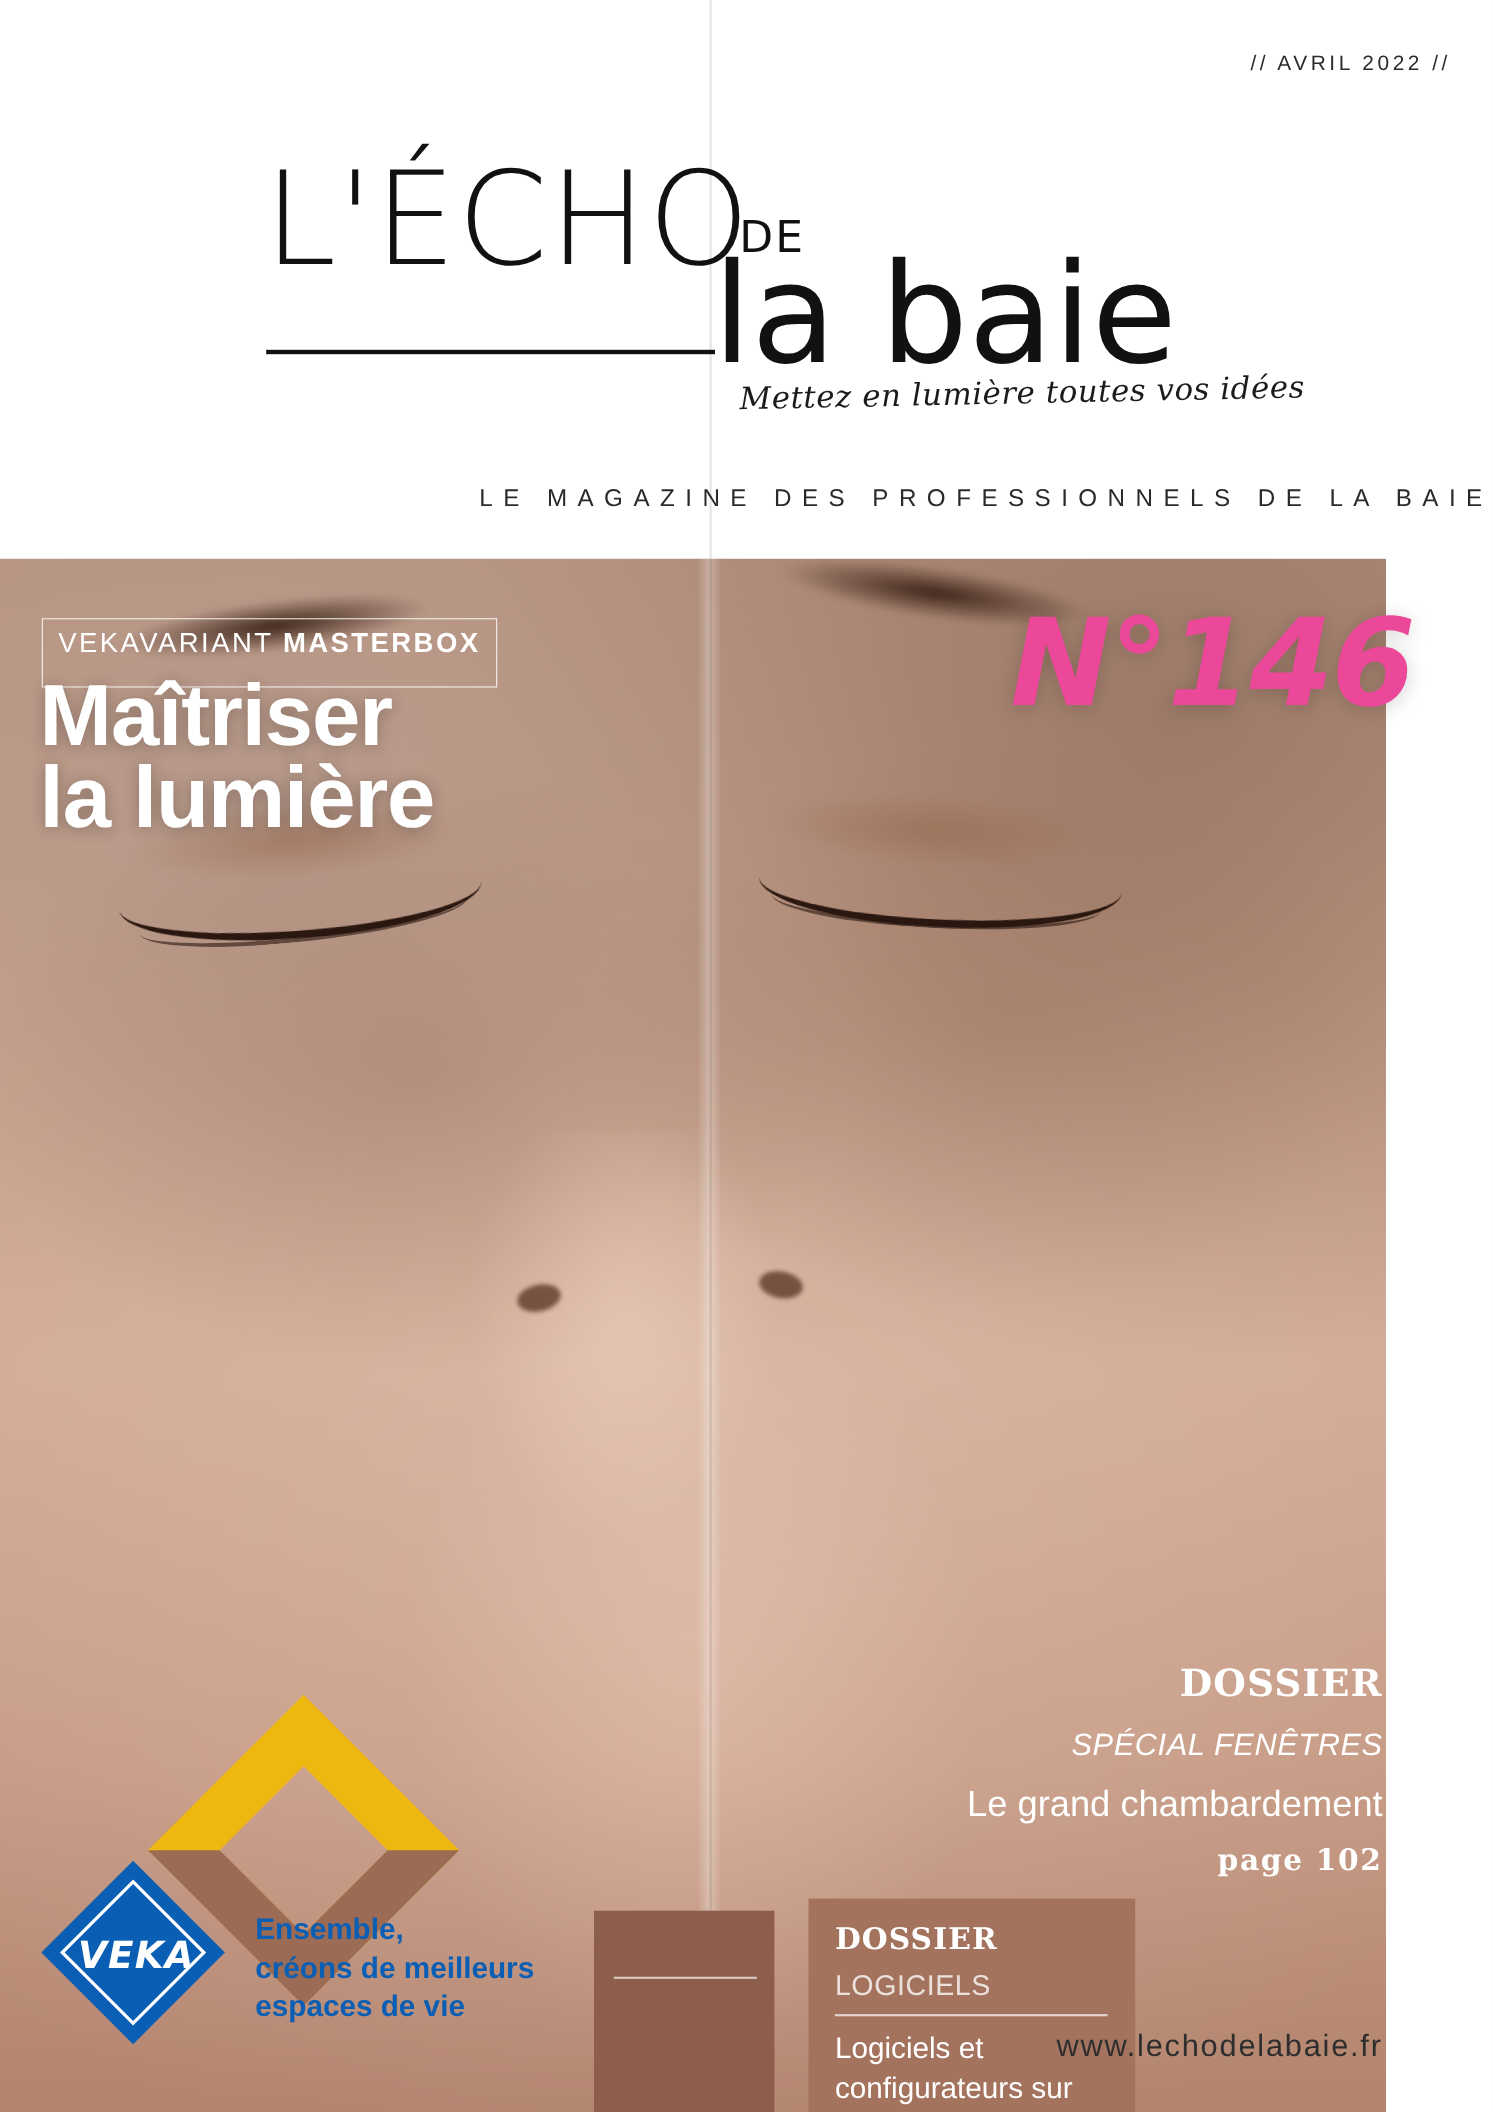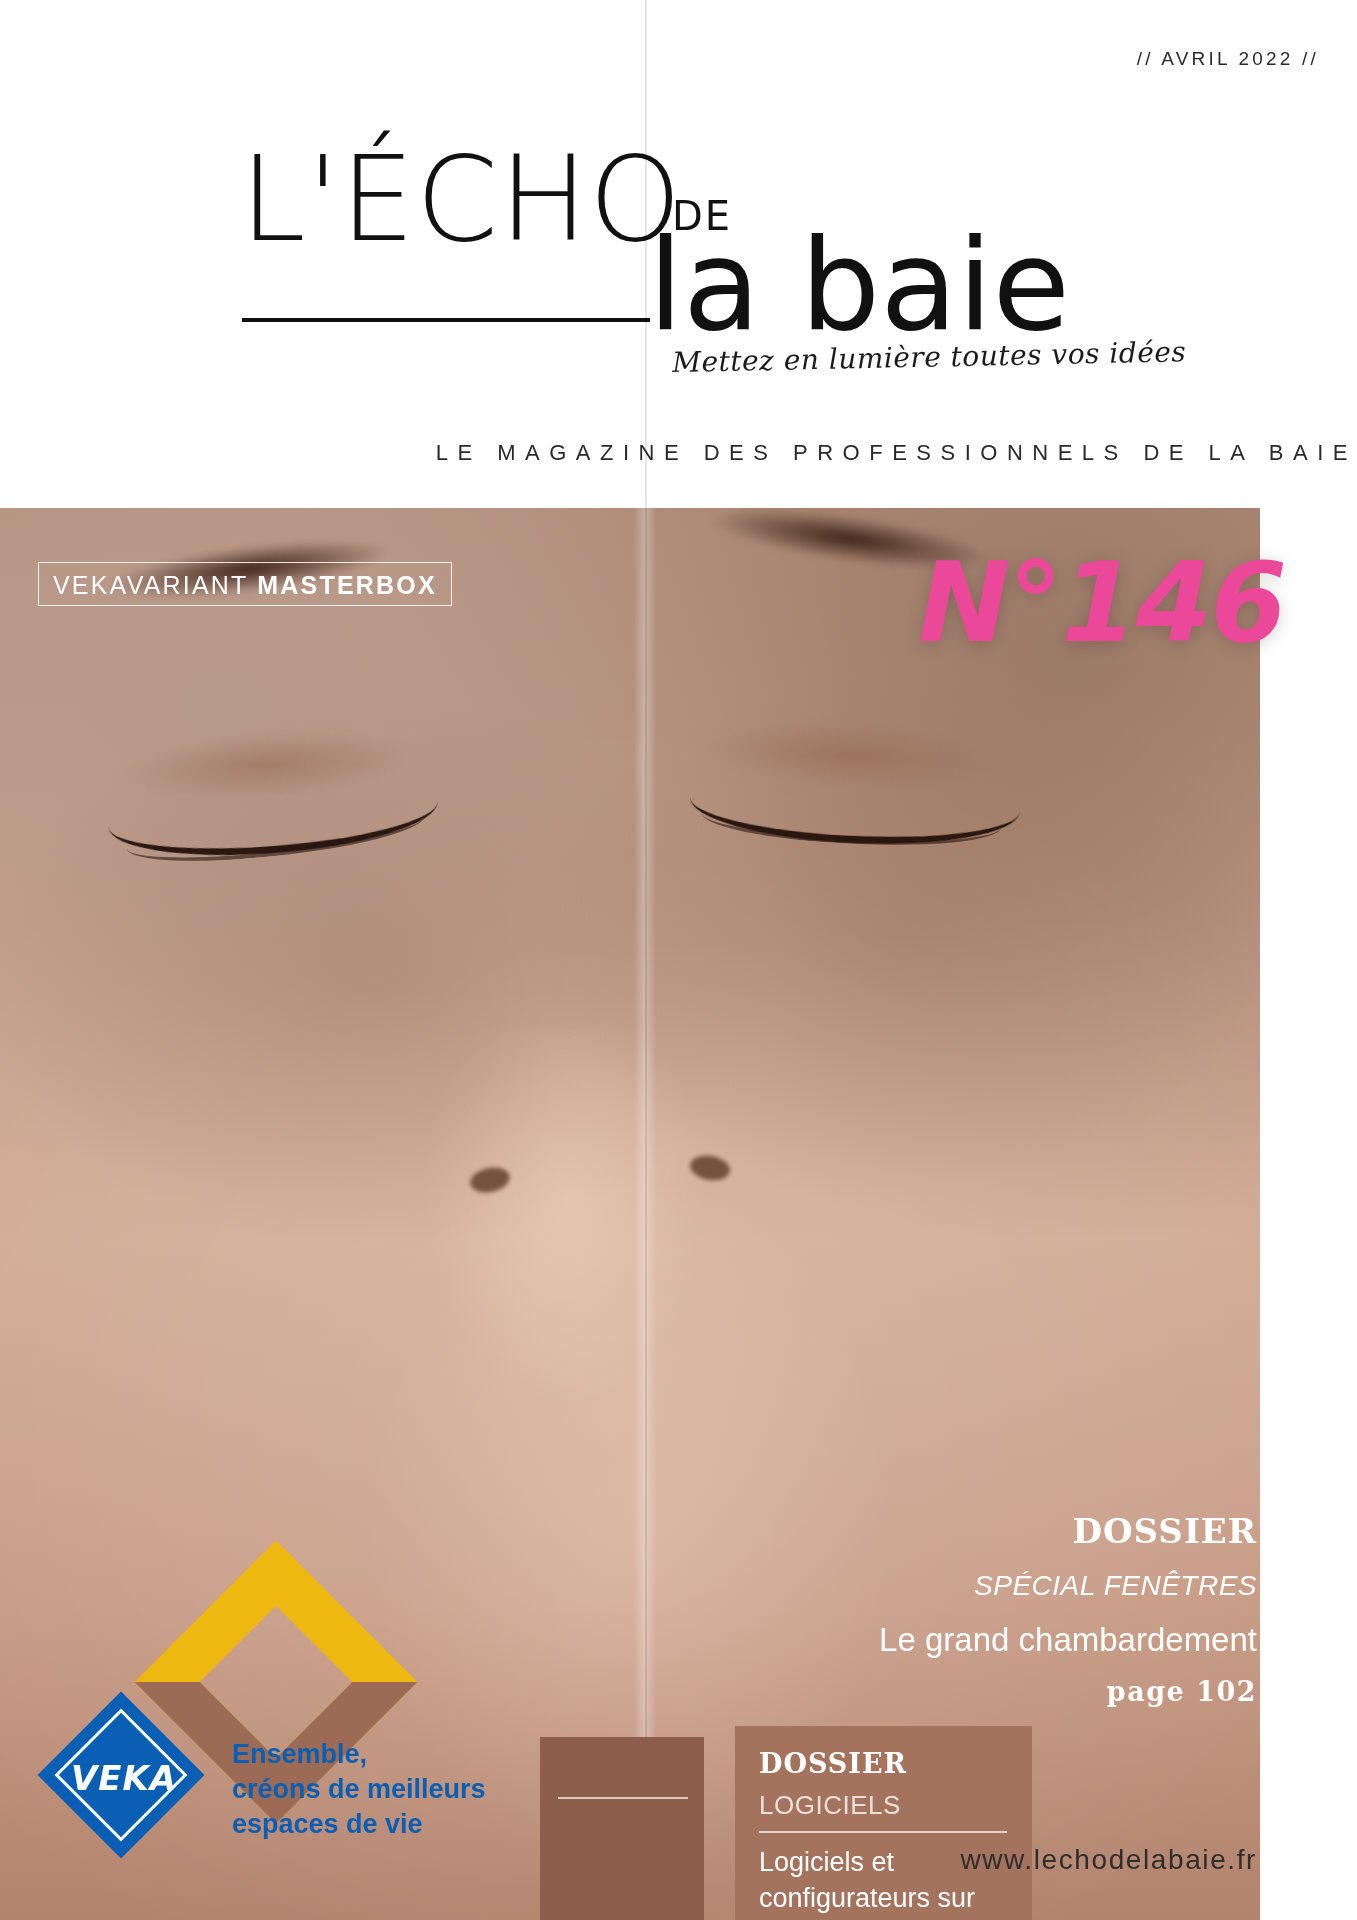--- a/index.html
+++ b/index.html
@@ -223,21 +223,21 @@
     height: 1412px;
     background: #ffffff;
   }
 
   
   .kicker {
     position: absolute;
     left: 38px;
     top: 562px;
     border: 1px solid rgba(255,255,255,0.85);
-    padding: 8px 14px 5px 14px;
+    padding: 8px 14px 24px 14px;
     font-size: 25px;
     letter-spacing: 2.2px;
     color: #ffffff;
     white-space: nowrap;
   }
   .kicker b { font-weight: 700; }
   .kicker span.light { font-weight: 400; }
 
   .headline {
     position: absolute;
@@ -494,20 +494,24 @@
 
   <div class="right-col"></div>
   <div class="gutter-light"></div>
   <div class="gutter"></div>
 
   <div class="kicker">
     <span class="light">VEKAVARIANT</span>
     <b>MASTERBOX</b>
   </div>
 
+  <div class="headline">
+    <span class="l1">Maîtriser</span>
+    <span class="l2">la lumière</span>
+  </div>
 
   <div class="issue-number">N°146</div>
 
   <div class="dossier-main">
     <div class="d-title">DOSSIER</div>
     <div class="d-sub">SPÉCIAL FENÊTRES</div>
     <div class="d-line">Le grand chambardement</div>
     <div class="d-page">page 102</div>
   </div>
 

